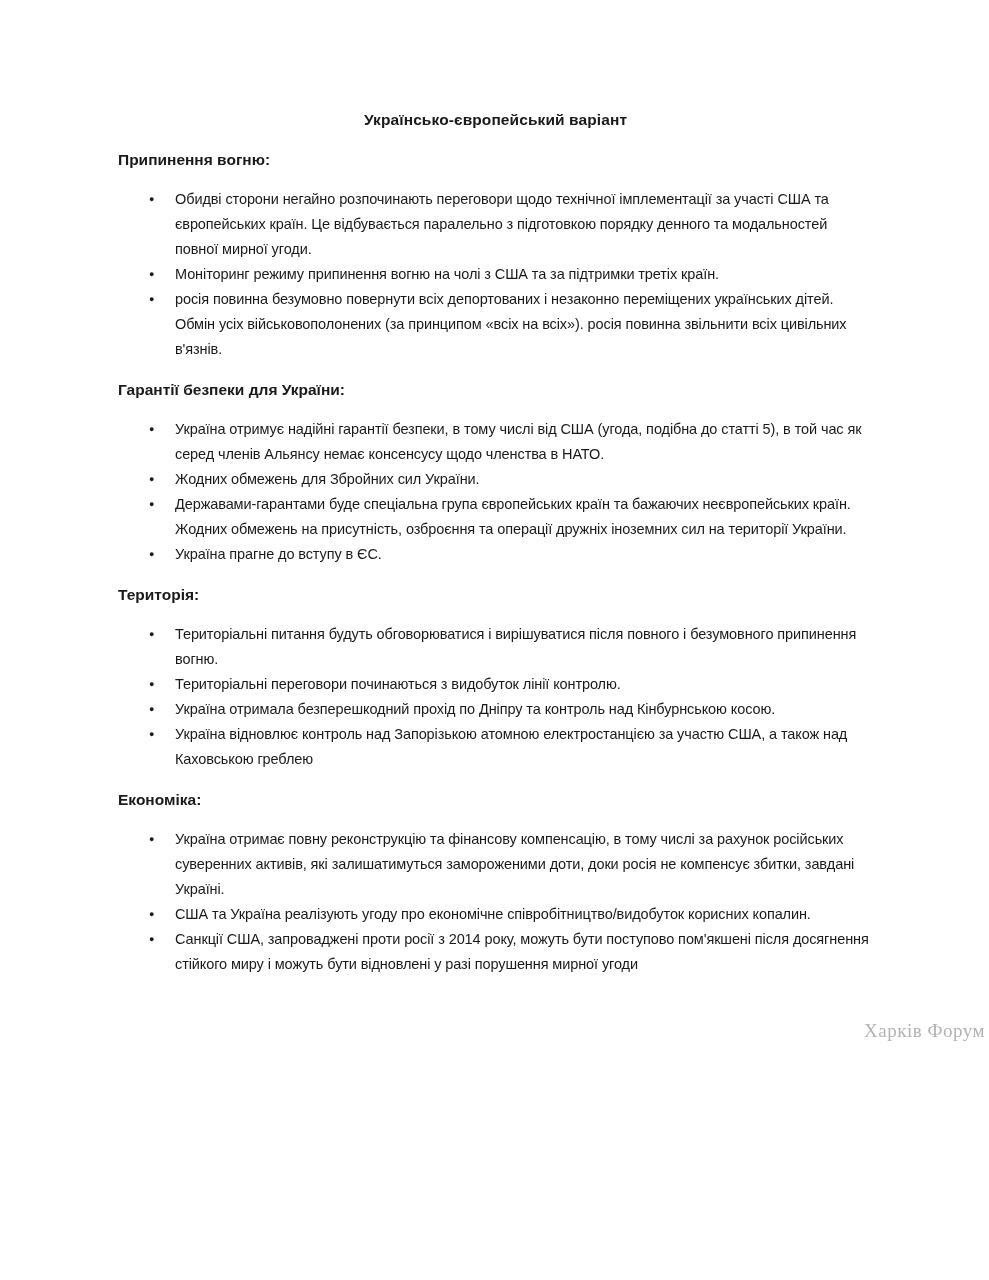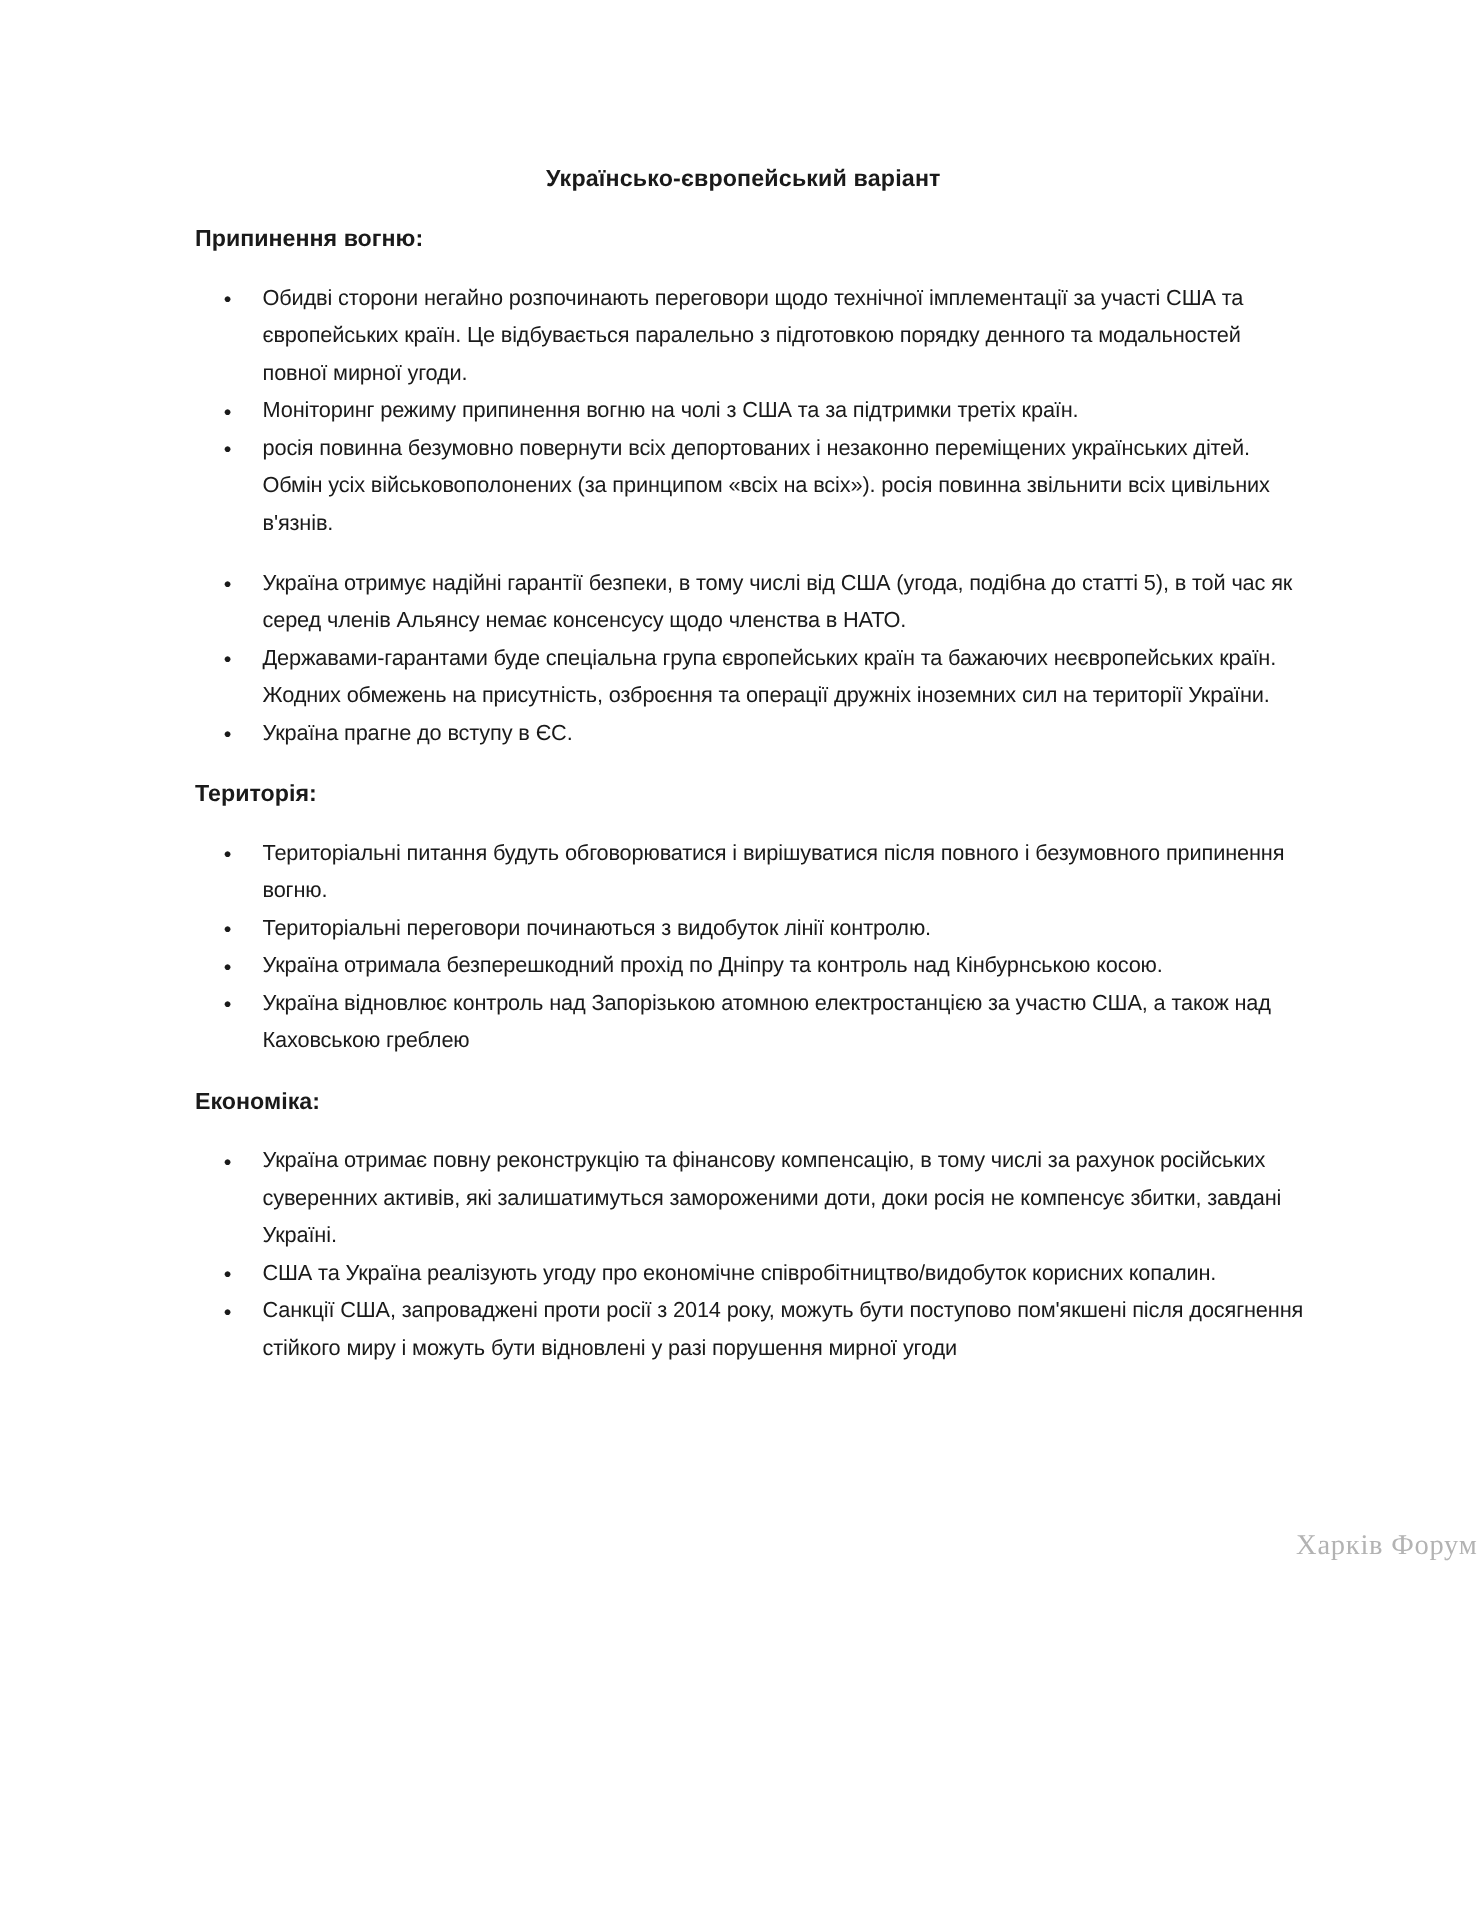--- a/index.html
+++ b/index.html
@@ -20,21 +20,21 @@
   }
   .doc-title {
     margin: 0;
     font-size: 15.5px;
     font-weight: 700;
     line-height: 25px;
     text-align: center;
     letter-spacing: 0.1px;
   }
   .section-heading {
-    margin: 15px 0 0 12px;
+    margin: 15px 0 0 0;
     font-size: 15.5px;
     font-weight: 700;
     line-height: 25px;
   }
   ul.bullet-list {
     margin: 15px 0 0 0;
     padding: 0;
     list-style: none;
   }
   ul.bullet-list li {
@@ -77,22 +77,24 @@
     <section>
       <h2 class="section-heading">Припинення вогню:</h2>
       <ul class="bullet-list">
         <li>Обидві сторони негайно розпочинають переговори щодо технічної імплементації за участі США та європейських країн. Це відбувається паралельно з підготовкою порядку денного та модальностей повної мирної угоди.</li>
         <li>Моніторинг режиму припинення вогню на чолі з США та за підтримки третіх країн.</li>
         <li>росія повинна безумовно повернути всіх депортованих і незаконно переміщених українських дітей. Обмін усіх військовополонених (за принципом «всіх на всіх»). росія повинна звільнити всіх цивільних в'язнів.</li>
       </ul>
     </section>
 
     <section>
+      <h2 class="section-heading">Гарантії безпеки для України:</h2>
       <ul class="bullet-list">
         <li>Україна отримує надійні гарантії безпеки, в тому числі від США (угода, подібна до статті 5), в той час як серед членів Альянсу немає консенсусу щодо членства в НАТО.</li>
+        <li>Жодних обмежень для Збройних сил України.</li>
         <li>Державами-гарантами буде спеціальна група європейських країн та бажаючих неєвропейських країн. Жодних обмежень на присутність, озброєння та операції дружніх іноземних сил на території України.</li>
         <li>Україна прагне до вступу в ЄС.</li>
       </ul>
     </section>
 
     <section>
       <h2 class="section-heading">Територія:</h2>
       <ul class="bullet-list">
         <li>Територіальні питання будуть обговорюватися і вирішуватися після повного і безумовного припинення вогню.</li>
         <li>Територіальні переговори починаються з видобуток лінії контролю.</li>

